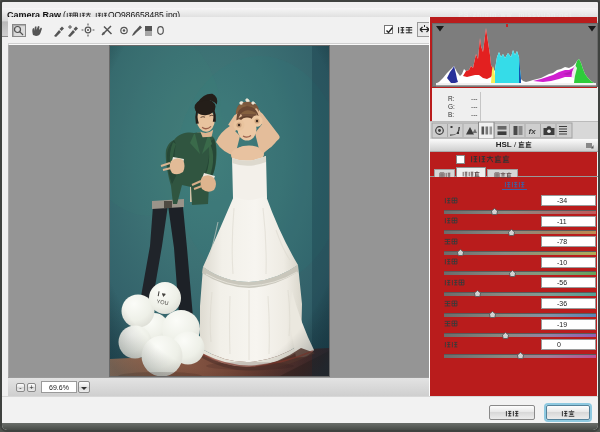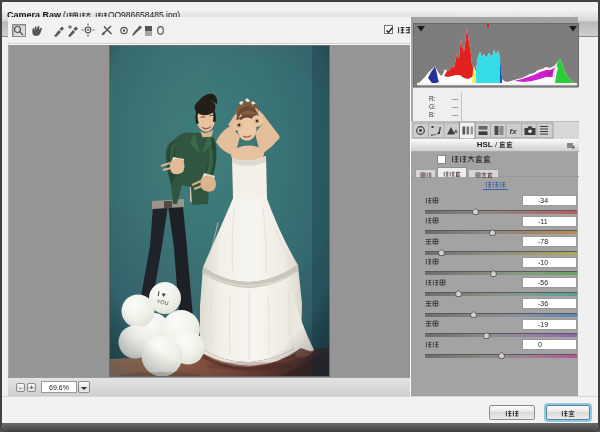--- a/index.html
+++ b/index.html
@@ -8,22 +8,22 @@
 border:2px solid #3f423f;border-radius:3px 3px 7px 7px}
 #title{position:absolute;left:2px;top:8px;width:596px;height:29px;border-radius:2px 2px 0 0;
 background:linear-gradient(#f6f6f6,#d8d8d8 45%,#b9b9b9 50%,#cfcfcf);
 border-bottom:1px solid #8a8a8a;color:#111;font-size:10px;line-height:13px}
 #toolbar{position:absolute;left:8px;top:17px;width:421px;height:27px;
 background:#f1f1f1;border-bottom:1px solid #d0d0d0}
 #canvas{position:absolute;left:8px;top:44px;width:421px;height:333px;
 background:#959595;border-top:1px solid #fafafa;border-left:1px solid #a8a8a8}
 #zoombar{position:absolute;left:8px;top:377px;width:421px;height:19px;
 background:linear-gradient(#e3e3e3,#cfcfcf);border-top:1px solid #9a9a9a}
-#panel{position:absolute;left:410px;top:17px;width:168px;height:379px;
-background:#a3a3a3;border-left:1px solid #fdfdfd}
+#panel{position:absolute;left:429px;top:17px;width:168px;height:379px;
+background:#b91c1c;border-left:1px solid #fdfdfd}
 #btnrow{position:absolute;left:2px;top:396px;width:596px;height:27px;
 background:#f2f2f2;border-top:1px solid #d8d8d8}
 #bottom{position:absolute;left:2px;top:423px;width:596px;height:7px;
 background:linear-gradient(#6a6e6a,#474b47);border-radius:0 0 5px 5px}
 .vbox{background:#fff;border:1px solid #9a9a9a;position:absolute;font-size:7px;color:#222}
 .slab{position:absolute;color:#3a3a3a;font-size:0;line-height:0}
 .gz{font-size:0;line-height:0}
 .btn{position:absolute;border:1px solid #8a8a8a;border-radius:2px;
 background:linear-gradient(#fdfdfd,#e8e8e8 45%,#d8d8d8 50%,#ececec);text-align:center;color:#222}
 </style></head><body>

